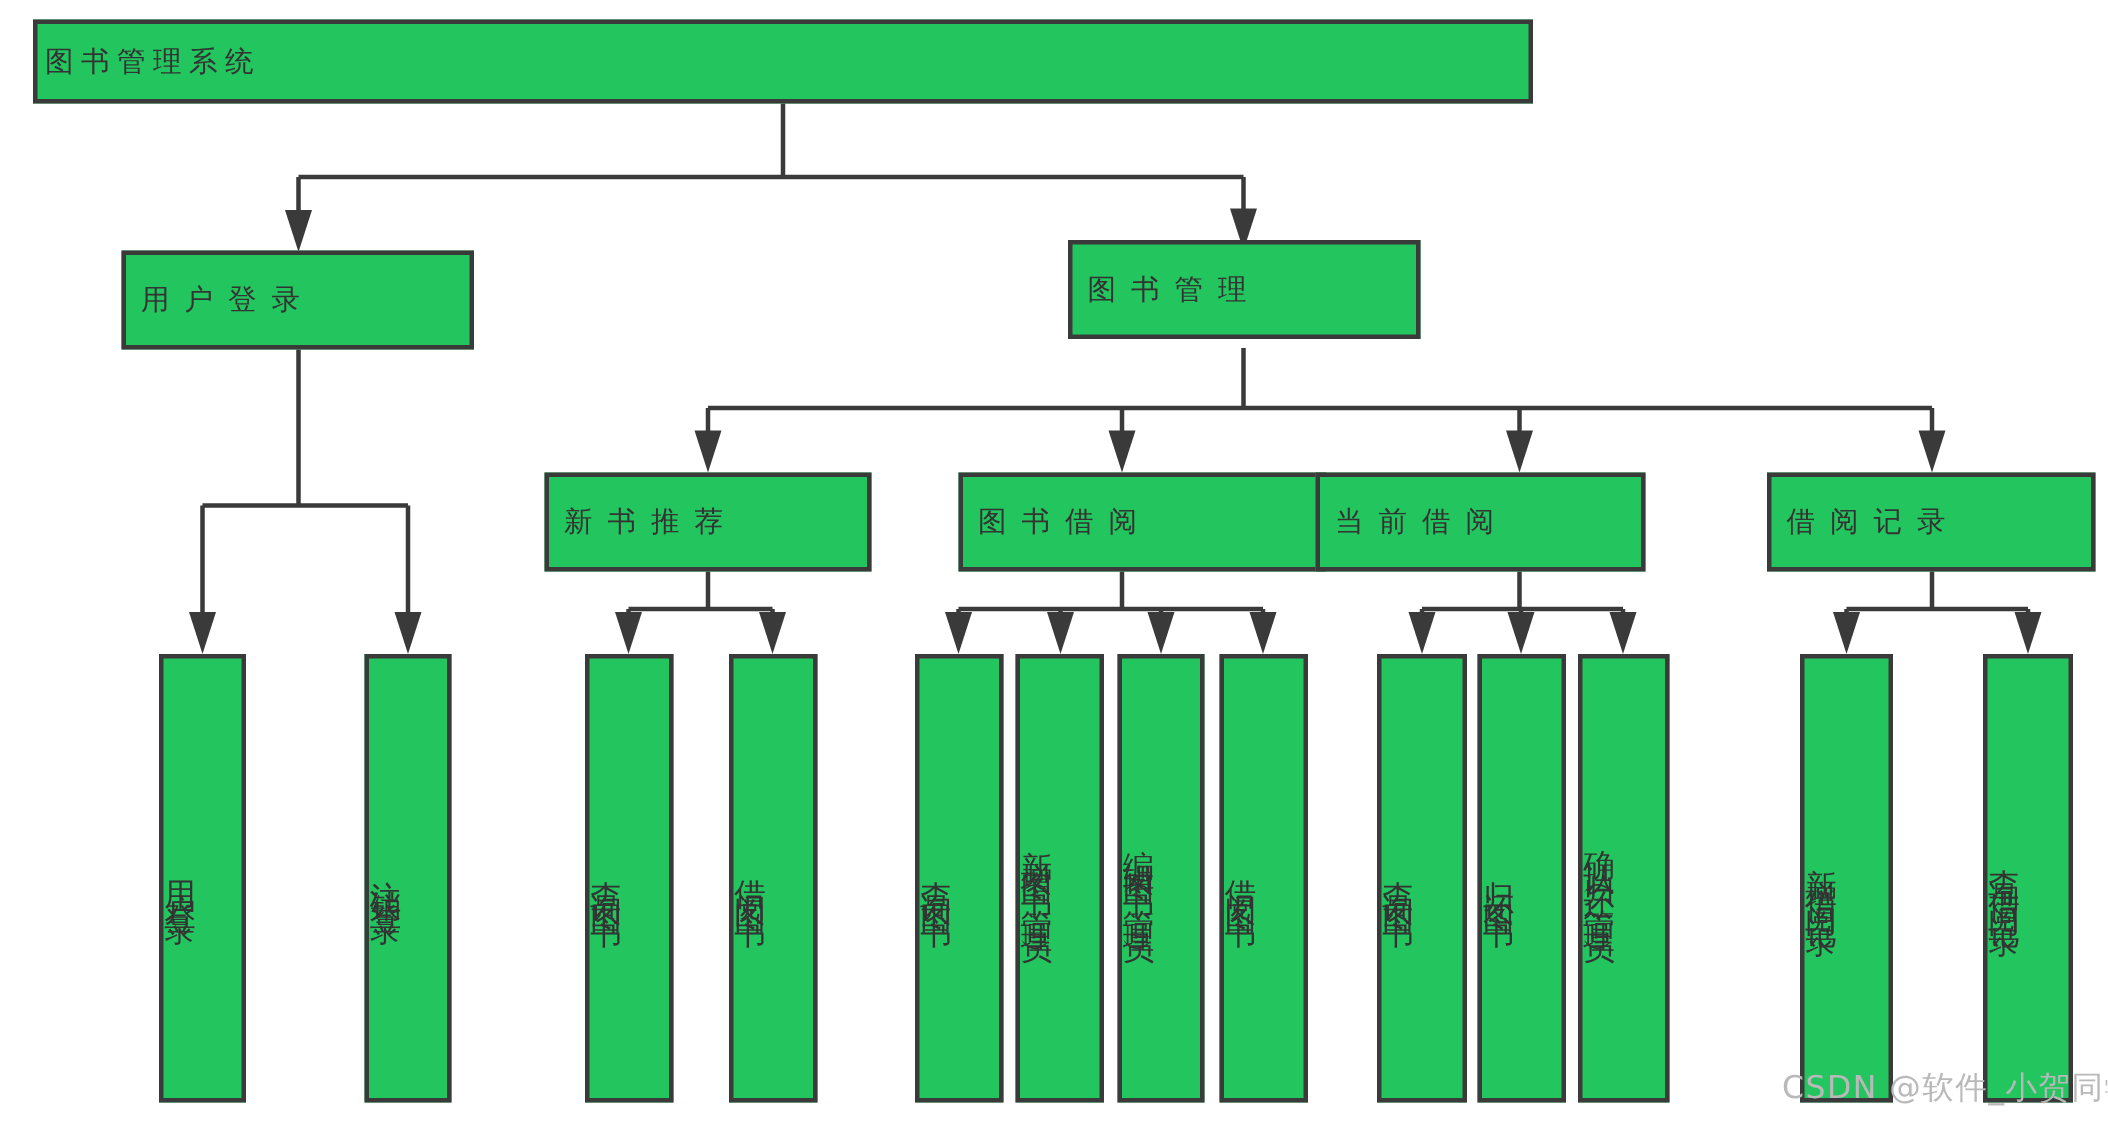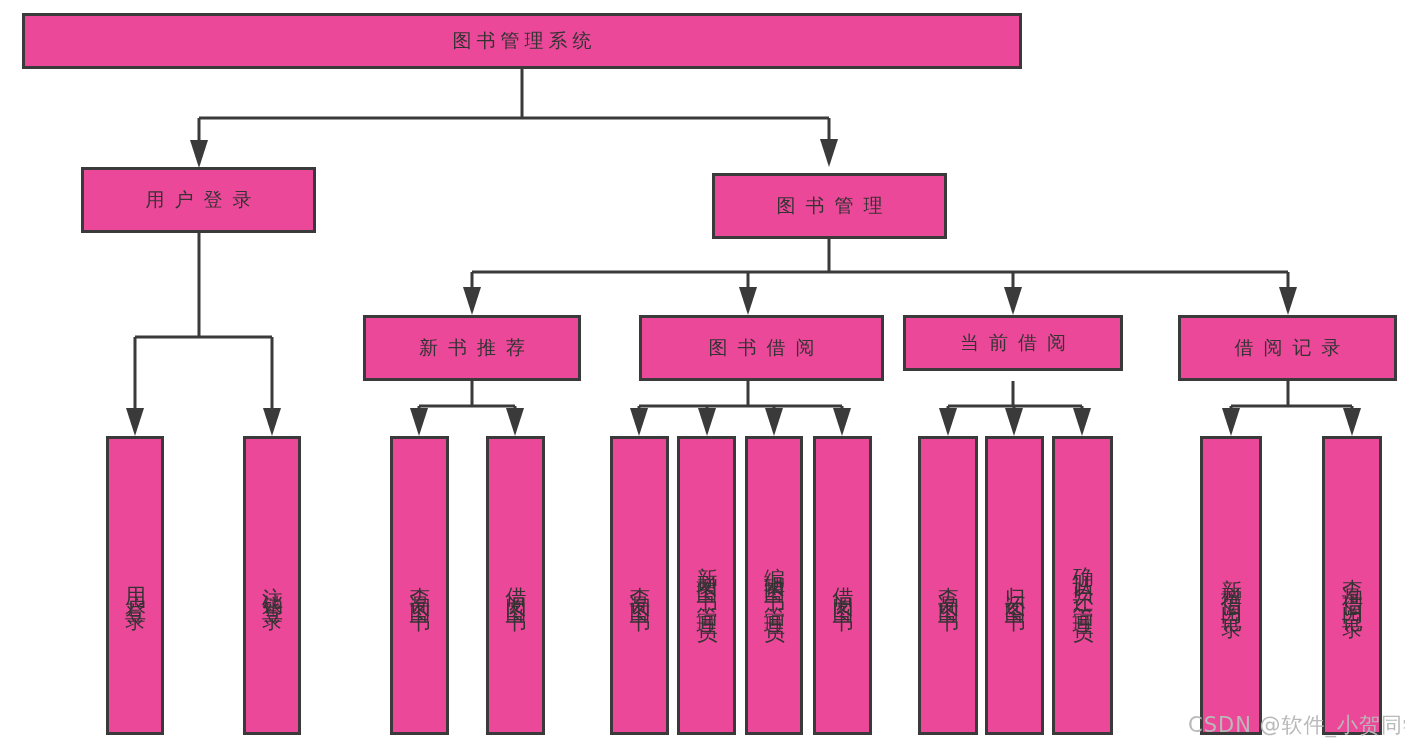--- a/index.html
+++ b/index.html
@@ -2,23 +2,23 @@
 <html><head>
 <meta charset="utf-8">
 <style>
   html,body { margin:0; padding:0; background:#ffffff; }
   .canvas {
     position:relative; width:1405px; height:747px; background:#ffffff;
     font-family:"DejaVu Sans","Liberation Sans",sans-serif; overflow:hidden;
   }
   #connectors { position:absolute; left:0; top:0; z-index:1; pointer-events:none; }
   .node {
-    position:absolute; box-sizing:border-box; background:#ec4899;
+    position:absolute; box-sizing:border-box; background:#22c55e;
     border:3px solid #3a3a3a; color:#333333; z-index:2;
-    display:flex; align-items:center; justify-content:center;
+    display:flex; align-items:center; 
   }
   .hbox span { font-size:19px; letter-spacing:10px; white-space:nowrap; text-indent:10px; }
   .hbox.title span { letter-spacing:5px; text-indent:5px; }
   .vbox span {
     writing-mode:vertical-rl; text-orientation:mixed;
     font-size:21px; letter-spacing:8px; line-height:1; white-space:nowrap;
   }
   .watermark {
     position:absolute; left:1188px; top:711px; z-index:5;
     font-size:21px; color:#b9b9b9; letter-spacing:1px; white-space:nowrap;
@@ -58,31 +58,31 @@
       <polygon points="1343,408 1361,408 1352,436" fill="#3a3a3a"></polygon>
     </svg>
 
   <div class="node hbox title" style="left:22px;top:13px;width:1000px;height:56px">
     <span>图书管理系统</span>
   </div>
 
   <div class="node hbox" style="left:81px;top:167px;width:235px;height:66px">
     <span>用户登录</span>
   </div>
-  <div class="node hbox" style="left:712px;top:173px;width:235px;height:66px">
+  <div class="node hbox" style="left:712px;top:160px;width:235px;height:66px">
     <span>图书管理</span>
   </div>
 
   <div class="node hbox" style="left:363px;top:315px;width:218px;height:66px">
     <span>新书推荐</span>
   </div>
   <div class="node hbox" style="left:639px;top:315px;width:245px;height:66px">
     <span>图书借阅</span>
   </div>
-  <div class="node hbox" style="left:903px;top:315px;width:220px;height:56px">
+  <div class="node hbox" style="left:877px;top:315px;width:220px;height:66px">
     <span>当前借阅</span>
   </div>
   <div class="node hbox" style="left:1178px;top:315px;width:219px;height:66px">
     <span>借阅记录</span>
   </div>
 
   <div class="node vbox" style="left:106px;top:436px;width:58px;height:299px">
     <span>用户登录</span>
   </div>
   <div class="node vbox" style="left:243px;top:436px;width:58px;height:299px">

